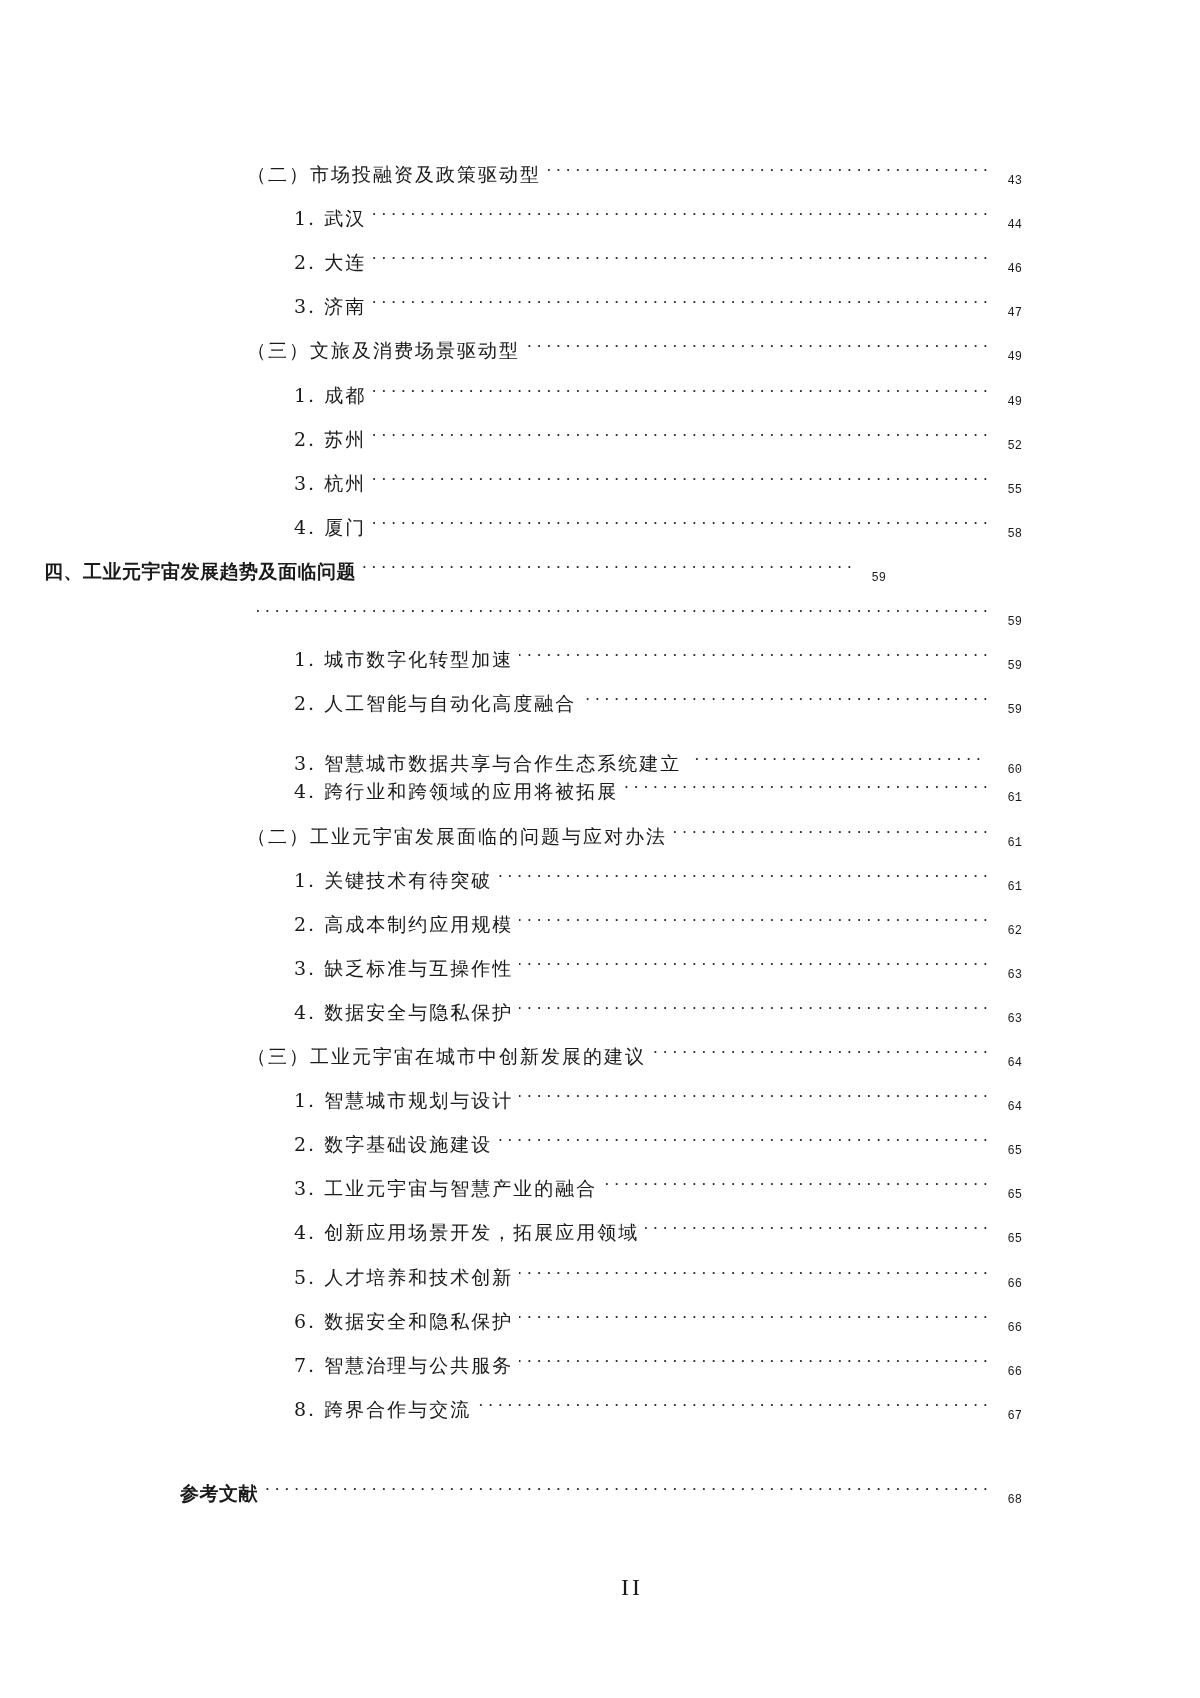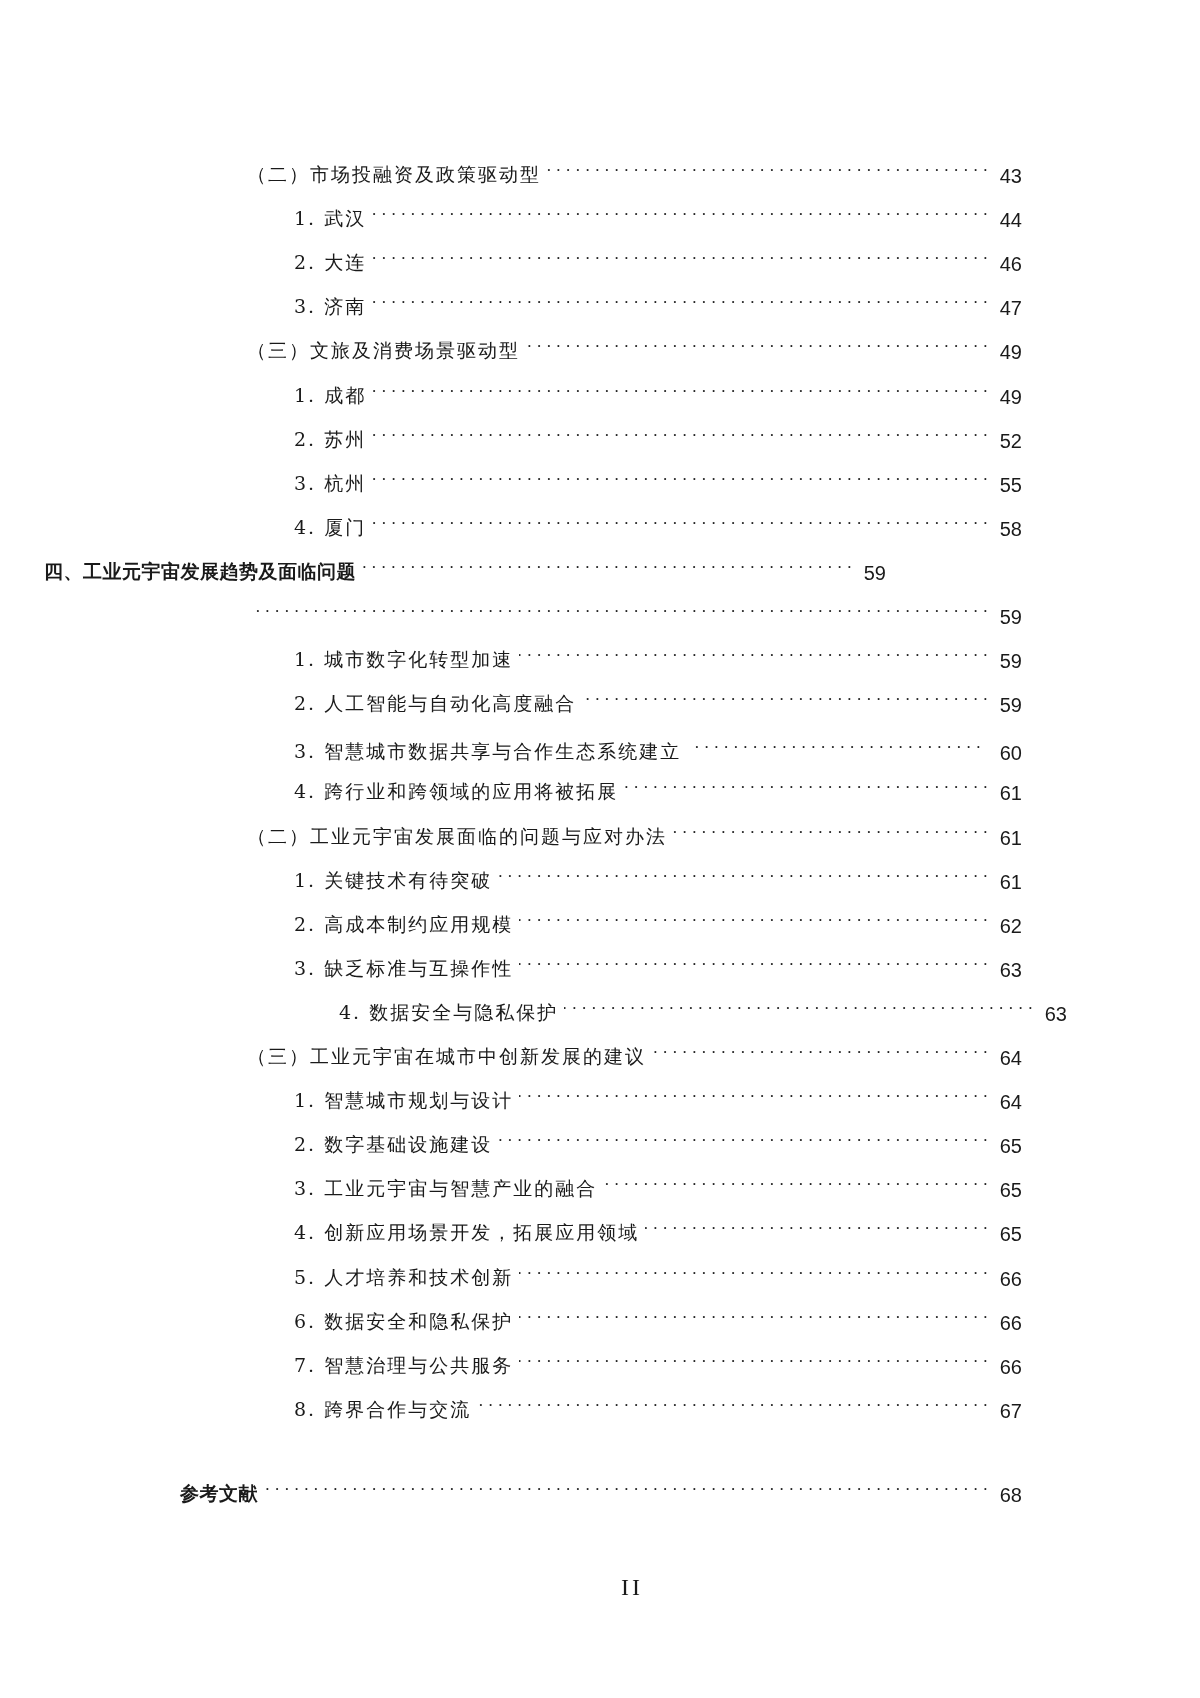--- a/index.html
+++ b/index.html
@@ -8,21 +8,21 @@
   .toc { position: absolute; left: 0; top: 148px; width: 1200px; }
   .row { position: absolute; left: 0; height: 40px; display: flex; align-items: flex-end; }
   .row .label { white-space: nowrap; font-size: 19px; letter-spacing: 2px; }
   .row.lvl0 .label { font-family: "DejaVu Sans", "Liberation Sans", sans-serif; font-weight: bold; letter-spacing: 0.5px; }
   .row .leader { flex: 1; margin: 0 6px; height: 40px; position: relative; overflow: hidden; }
   .row .leader::before {
     content: ". . . . . . . . . . . . . . . . . . . . . . . . . . . . . . . . . . . . . . . . . . . . . . . . . . . . . . . . . . . . . . . . . . . . . . . . . . . . . . . . . . . . . . . . . . . . . . . . . . . . . . . . . . . . .";
     position: absolute; right: 0; top: 8px; white-space: nowrap; font-size: 17px; letter-spacing: 0.6px;
     font-family: "Liberation Serif", serif; color: #222; direction: rtl;
   }
-  .row .page { width: 28px; text-align: right; font-size: 20px; font-family: Liberation Sans, sans-serif; }
+  .row .page { width: 28px; text-align: right; font-size: 12px; font-family: Liberation Mono, monospace; }
   .lvl0 { padding-left: 180px; width: 842px; }
   .lvl1 { padding-left: 247px; width: 775px; }
   .lvl2 { padding-left: 294px; width: 728px; }
   .page-footer { position: absolute; top: 1574px; left: 0; width: 1200px; text-align: center;
                  font-family: "Liberation Serif", serif; font-size: 24px; letter-spacing: 3px; padding-left: 32px; }
 </style>
 </head>
 <body>
 
 <div class="toc" id="toc">
@@ -83,21 +83,21 @@
     <div class="row lvl2" style="top: 485.1px;">
       <span class="label">1. 城市数字化转型加速</span>
       <span class="leader"></span>
       <span class="page">59</span>
     </div>
     <div class="row lvl2" style="top: 529.2px;">
       <span class="label">2. 人工智能与自动化高度融合</span>
       <span class="leader"></span>
       <span class="page">59</span>
     </div>
-    <div class="row lvl2" style="top: 577px; gap: 7px;">
+    <div class="row lvl2" style="top: 589px; gap: 7px;">
       <span class="label">3. 智慧城市数据共享与合作生态系统建立</span>
       <span class="leader"></span>
       <span class="page">60</span>
     </div>
     <div class="row lvl2" style="top: 617.4px;">
       <span class="label">4. 跨行业和跨领域的应用将被拓展</span>
       <span class="leader"></span>
       <span class="page">61</span>
     </div>
     <div class="row lvl1" style="top: 661.5px;">
@@ -113,21 +113,21 @@
     <div class="row lvl2" style="top: 749.7px;">
       <span class="label">2. 高成本制约应用规模</span>
       <span class="leader"></span>
       <span class="page">62</span>
     </div>
     <div class="row lvl2" style="top: 793.8px;">
       <span class="label">3. 缺乏标准与互操作性</span>
       <span class="leader"></span>
       <span class="page">63</span>
     </div>
-    <div class="row lvl2" style="top: 837.9px; margin-left: 45px;">
+    <div class="row lvl2" style="top: 837.9px;">
       <span class="label">4. 数据安全与隐私保护</span>
       <span class="leader"></span>
       <span class="page">63</span>
     </div>
     <div class="row lvl1" style="top: 882px;">
       <span class="label">（三）工业元宇宙在城市中创新发展的建议</span>
       <span class="leader"></span>
       <span class="page">64</span>
     </div>
     <div class="row lvl2" style="top: 926.1px;">

